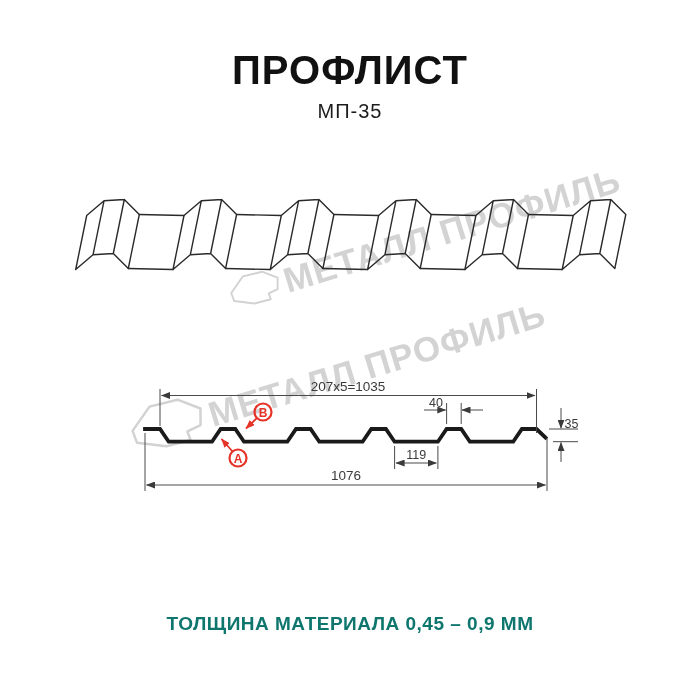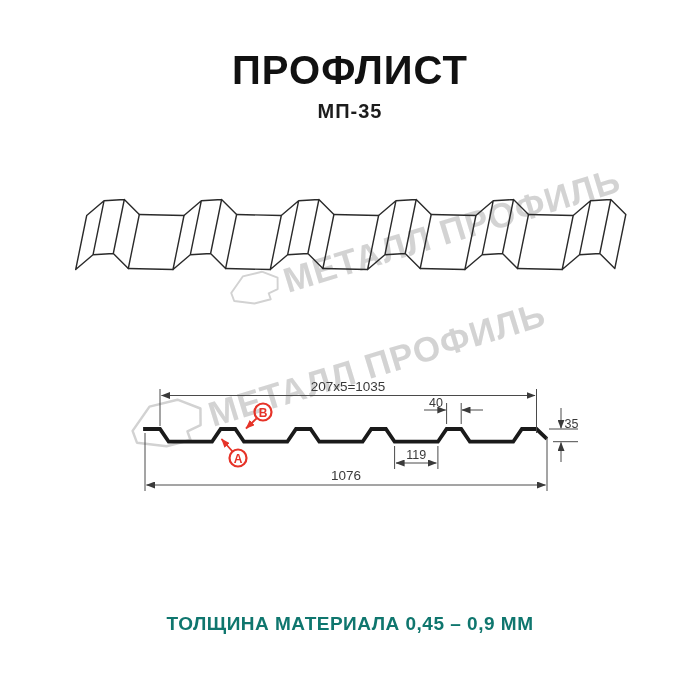--- a/index.html
+++ b/index.html
@@ -5,21 +5,21 @@
   html,body{margin:0;padding:0;background:#ffffff;}
   .stage{
     position:relative;width:700px;height:700px;background:#ffffff;
     font-family:"Liberation Sans",sans-serif;overflow:hidden;
   }
   .header{position:absolute;top:50px;left:0;width:700px;text-align:center;}
   .title{
     font-size:40px;font-weight:800;color:#111111;letter-spacing:1px;line-height:1;
   }
   .subtitle{
-    margin-top:10px;font-size:20px;font-weight:700;color:#1c1c1c;letter-spacing:1px;
+    margin-top:10px;font-size:20px;font-weight:400;color:#1c1c1c;letter-spacing:1px;
   }
   .footer{
     position:absolute;top:613px;left:0;width:700px;text-align:center;
     font-size:19px;font-weight:600;color:#0f766e;letter-spacing:0.5px;
   }
   svg{position:absolute;left:0;top:0;}
   .wm-text{
     font-family:"Liberation Sans",sans-serif;font-weight:700;
     fill:#c9c9c9;opacity:0.8;letter-spacing:1px;
   }

